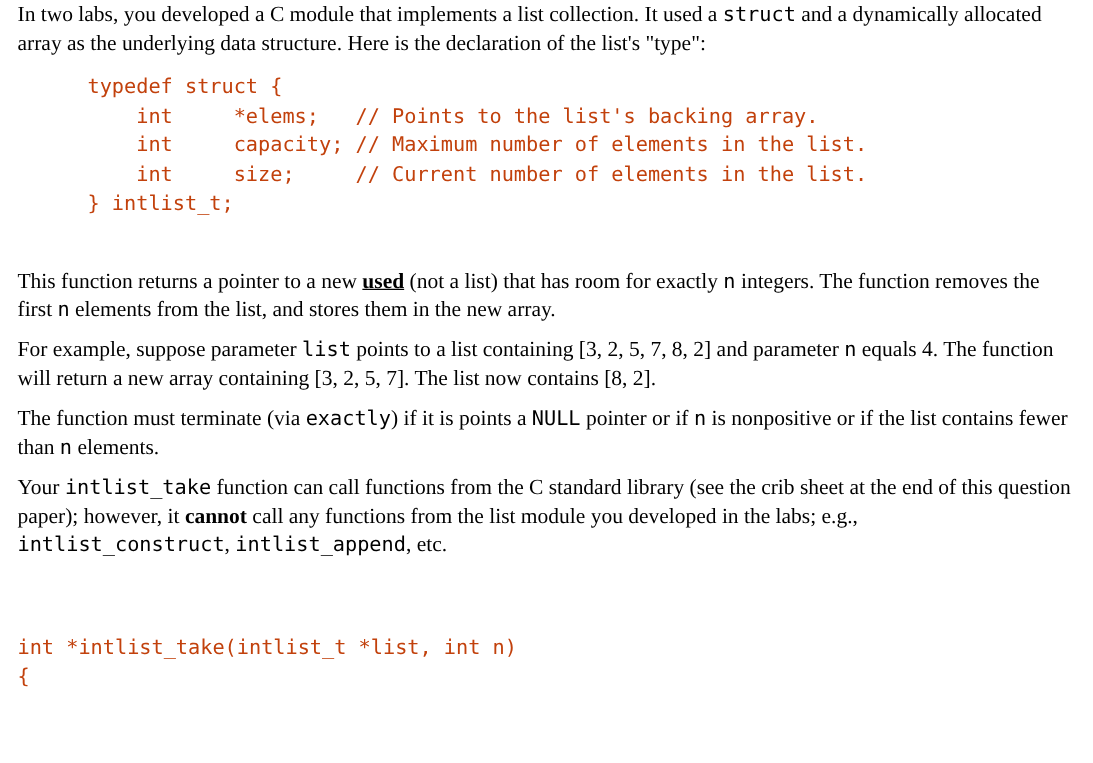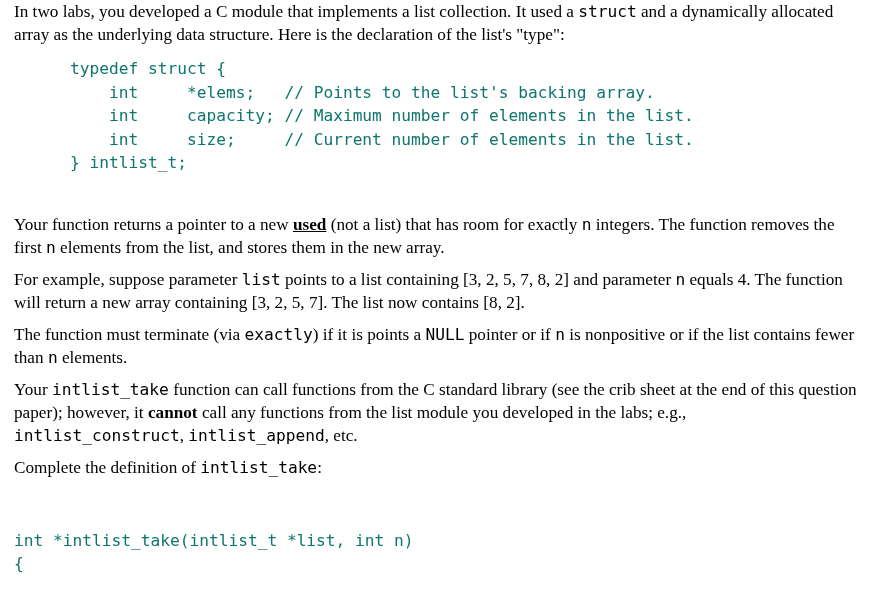--- a/index.html
+++ b/index.html
@@ -37,21 +37,21 @@
   code.mono {
     font-size: 16.2px;
     letter-spacing: 0;
   }
   .codeblock {
     font-size: 16.2px;
     line-height: 23.5px;
     white-space: pre;
     margin: 0;
     padding: 0;
-    color: #0f766e;
+    color: #c2410c;
   }
   .codeblock.indent {
     padding-left: 70px;
   }
   .codeblock.flush {
     padding-left: 14px;
     margin-top: 40px;
   }
   .bold-underline {
     font-weight: bold;
@@ -83,36 +83,35 @@
 } intlist_t;</pre>
 
   <div class="sp-after-code"></div>
 
 
   <div class="gap-2"></div>
 
 
   <div class="gap-3"></div>
 
-  <p class="para"><span>Your function returns a pointer to a new </span><span class="bold-underline">used</span><span> (not a list) that has room for exactly </span><code class="mono">n</code><span> integers. The function removes the first </span><code class="mono">n</code><span> elements from the list, and stores them in the new array.</span></p>
+  <p class="para"><span>This function returns a pointer to a new </span><span class="bold-underline">used</span><span> (not a list) that has room for exactly </span><code class="mono">n</code><span> integers. The function removes the first </span><code class="mono">n</code><span> elements from the list, and stores them in the new array.</span></p>
 
   <div class="gap-1"></div>
 
   <p class="para"><span>For example, suppose parameter </span><code class="mono">list</code><span> points to a list containing [3, 2, 5, 7, 8, 2] and parameter </span><code class="mono">n</code><span> equals 4. The function will return a new array containing [3, 2, 5, 7]. The list now contains [8, 2].</span></p>
 
   <div class="gap-1"></div>
 
   <p class="para"><span>The function must terminate (via </span><code class="mono">exactly</code><span>) if it is points a </span><code class="mono">NULL</code><span> pointer or if </span><code class="mono">n</code><span> is nonpositive or if the list contains fewer than </span><code class="mono">n</code><span> elements.</span></p>
 
   <div class="gap-1"></div>
 
   <p class="para"><span>Your </span><code class="mono">intlist_take</code><span> function can call functions from the C standard library (see the crib sheet at the end of this question paper); however, it </span><span class="bold">cannot</span><span> call any functions from the list module you developed in the labs; e.g., </span><code class="mono">intlist_construct</code><span>, </span><code class="mono">intlist_append</code><span>, etc.</span></p>
 
   <div class="gap-1"></div>
 
-  <p class="para"><span>Complete the definition of </span><code class="mono">intlist_take</code><span>:</span></p>
 
   <div class="gap-4"></div>
 
   <pre class="codeblock flush">int *intlist_take(intlist_t *list, int n)
 {</pre>
 
 </div>
 
 </body></html>

